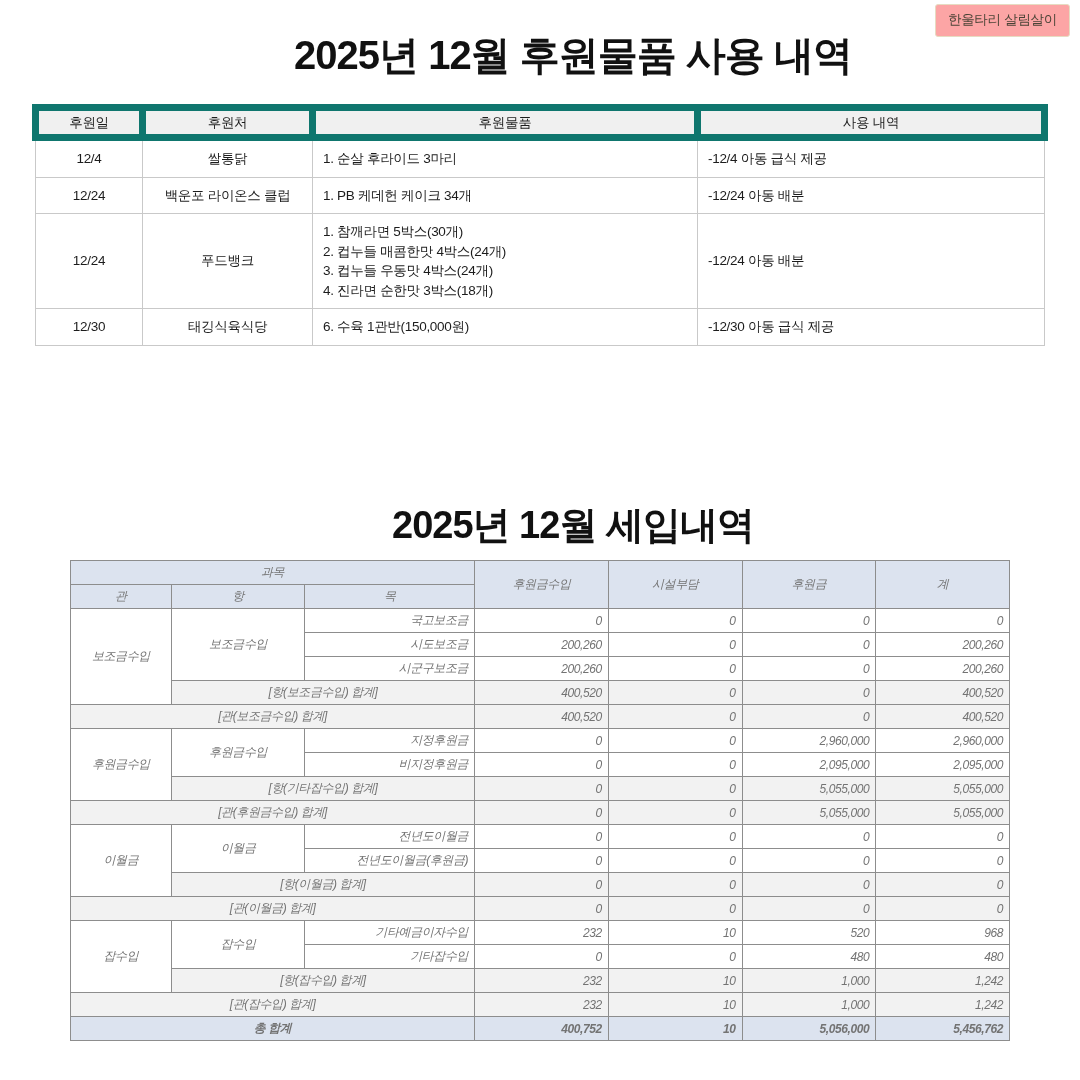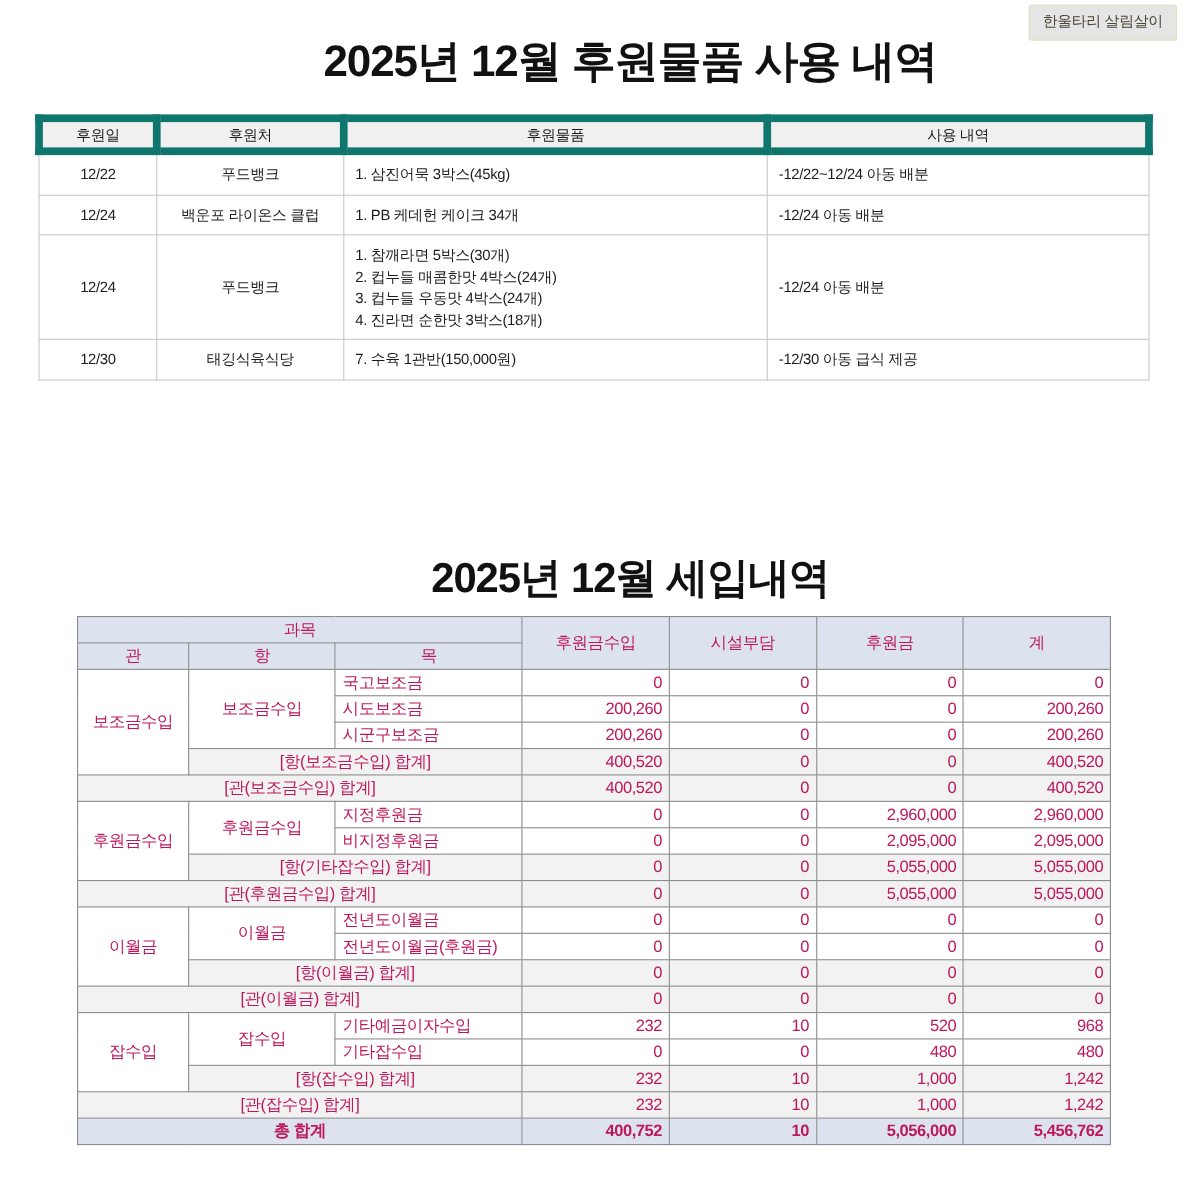--- a/index.html
+++ b/index.html
@@ -16,21 +16,21 @@
     width: 1080px;
     height: 1080px;
     background: #ffffff;
   }
 
   
   .ribbon {
     position: absolute;
     top: 4px;
     right: 10px;
-    background: #e5e5e5;
+    background: #fca5a5;
     border: 1px solid #e6dcc2;
     border-radius: 3px;
     padding: 6px 12px 7px 12px;
     font-size: 13.5px;
     color: #4a4336;
     letter-spacing: -0.3px;
     white-space: nowrap;
   }
 
   
@@ -88,40 +88,41 @@
   
   #revenue-wrap {
     position: absolute;
     top: 560px;
     left: 70px;
     width: 940px;
   }
   table.rtable {
     width: 100%;
     border-collapse: collapse;
-    font-size: 15px;
-    color: #be185d;
+    font-size: 12px;
+    color: #737373;
+    font-style: italic;
   }
   table.rtable th, table.rtable td {
     border: 1px solid #8d8d8d;
     height: 24px;
     padding: 1px 6px;
     letter-spacing: -0.4px;
     font-weight: normal;
   }
   table.rtable th {
     background: #dce3ef;
     text-align: center;
   }
   td.lab-gwan, td.lab-hang {
     text-align: center;
     background: #ffffff;
   }
   td.lab-mok {
-    text-align: left;
+    text-align: right;
     background: #ffffff;
   }
   td.num {
     text-align: right;
     background: #ffffff;
   }
   tr.sum-hang td.lab, tr.sum-gwan td.lab {
     text-align: center;
     background: #f2f2f2;
   }
@@ -154,44 +155,44 @@
       <thead>
         <tr>
           <th style="width:107px">후원일</th>
           <th style="width:170px">후원처</th>
           <th style="width:385px">후원물품</th>
           <th>사용 내역</th>
         </tr>
       </thead>
       <tbody>
         <tr>
-          <td class="c-date">12/22</td>
-          <td class="c-org">푸드뱅크</td>
-          <td class="c-item multiline">1. 삼진어묵 3박스(45kg)</td>
-          <td class="c-use multiline">-12/22~12/24 아동 배분</td>
+          <td class="c-date">12/4</td>
+          <td class="c-org">쌀통닭</td>
+          <td class="c-item multiline">1. 순살 후라이드 3마리</td>
+          <td class="c-use multiline">-12/4 아동 급식 제공</td>
         </tr>
         <tr>
           <td class="c-date">12/24</td>
           <td class="c-org">백운포 라이온스 클럽</td>
           <td class="c-item multiline">1. PB 케데헌 케이크 34개</td>
           <td class="c-use multiline">-12/24 아동 배분</td>
         </tr>
         <tr>
           <td class="c-date">12/24</td>
           <td class="c-org">푸드뱅크</td>
           <td class="c-item multiline">1. 참깨라면 5박스(30개)
 2. 컵누들 매콤한맛 4박스(24개)
 3. 컵누들 우동맛 4박스(24개)
 4. 진라면 순한맛 3박스(18개)</td>
           <td class="c-use multiline">-12/24 아동 배분</td>
         </tr>
         <tr>
           <td class="c-date">12/30</td>
           <td class="c-org">태깅식육식당</td>
-          <td class="c-item multiline">7. 수육 1관반(150,000원)</td>
+          <td class="c-item multiline">6. 수육 1관반(150,000원)</td>
           <td class="c-use multiline">-12/30 아동 급식 제공</td>
         </tr>
       </tbody>
     </table>
   </div>
 
   <div id="title-2" class="title">2025년 12월 세입내역</div>
 
   <div id="revenue-wrap">
     <table class="rtable">

